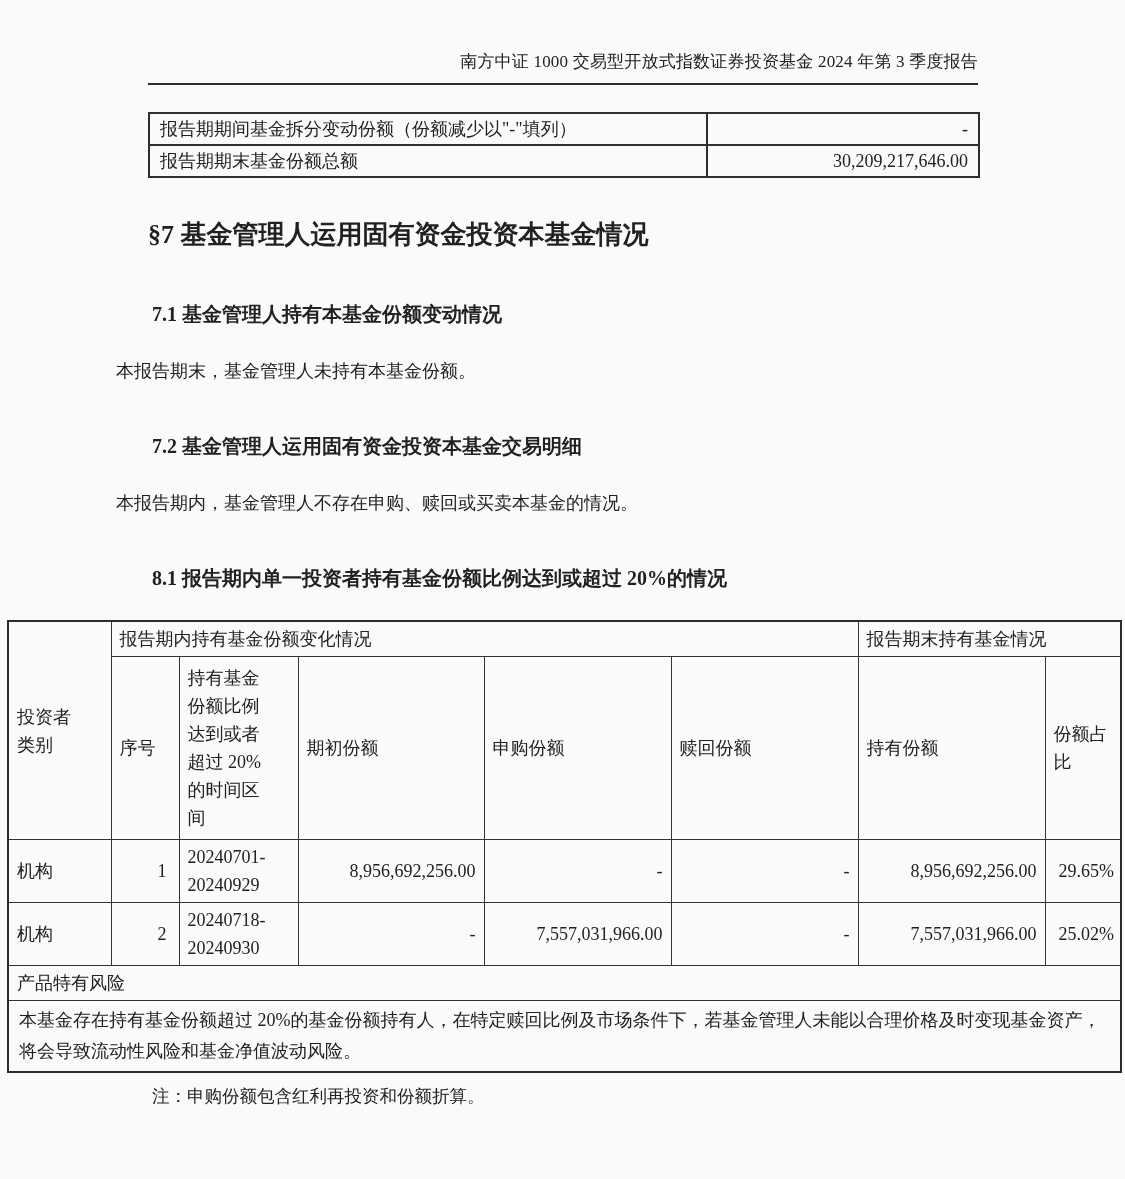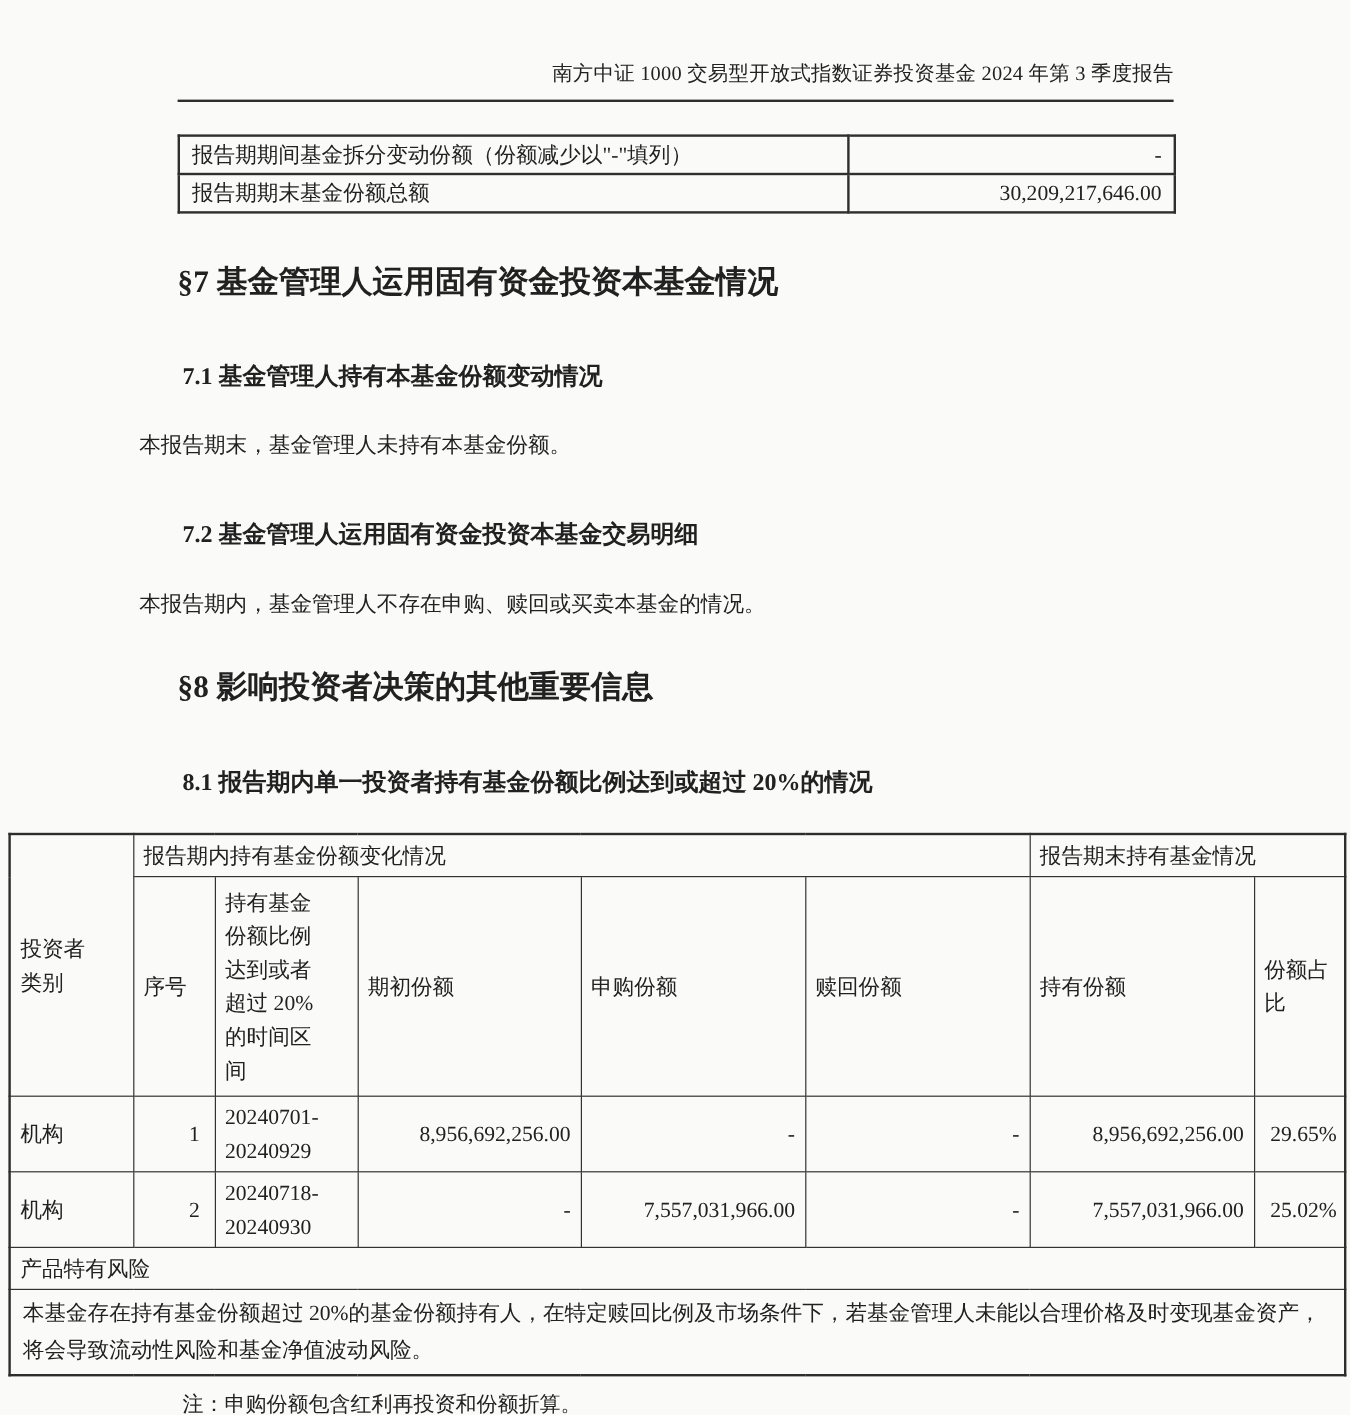--- a/index.html
+++ b/index.html
@@ -117,21 +117,20 @@
   </table>
 
   <div class="h-chapter">§7 基金管理人运用固有资金投资本基金情况</div>
 
   <div class="h-sub">7.1 基金管理人持有本基金份额变动情况</div>
   <p class="body-para">本报告期末，基金管理人未持有本基金份额。</p>
 
   <div class="h-sub">7.2 基金管理人运用固有资金投资本基金交易明细</div>
   <p class="body-para">本报告期内，基金管理人不存在申购、赎回或买卖本基金的情况。</p>
 
-  <div class="h-chapter">§8 影响投资者决策的其他重要信息</div>
 
   <div class="h-sub">8.1 报告期内单一投资者持有基金份额比例达到或超过 20%的情况</div>
 
   <table class="holder-table">
     <colgroup>
       <col style="width:103px">
         <col style="width:68px">
         <col style="width:119px">
       <col style="width:186px">
         <col style="width:187px">

